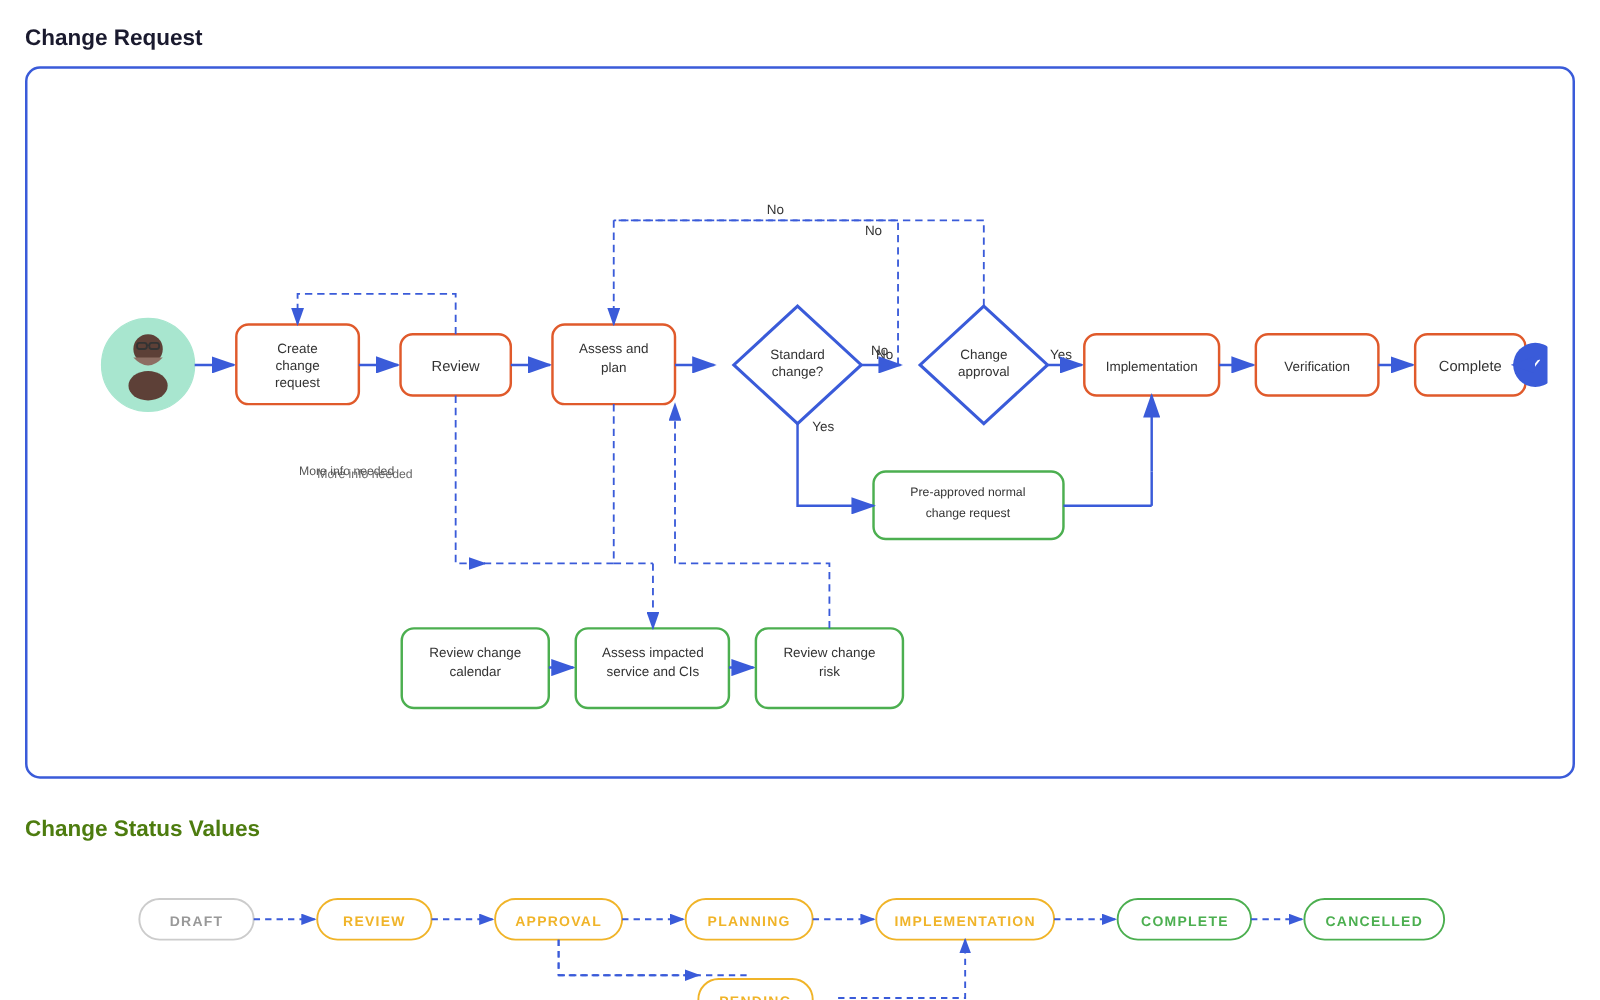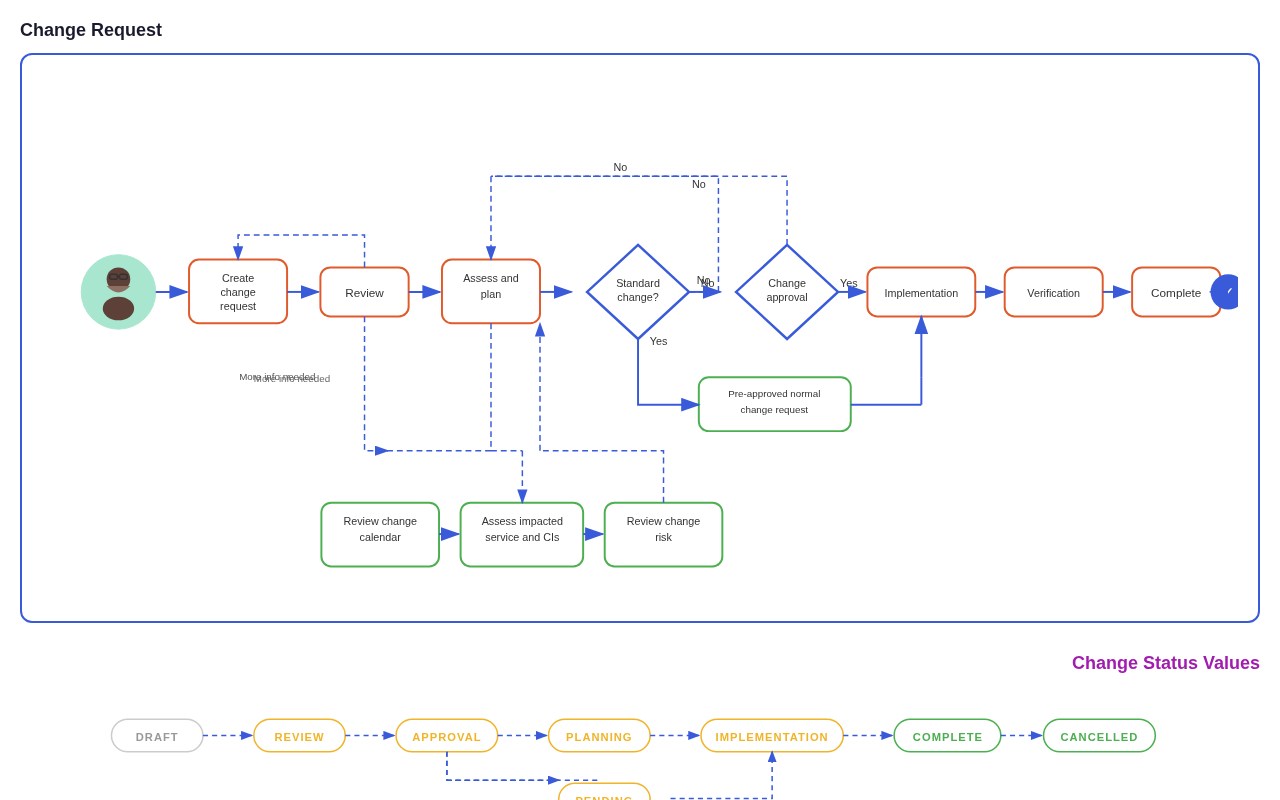--- a/index.html
+++ b/index.html
@@ -36,23 +36,22 @@
     }
 
     
     .status-section {
       margin-top: 10px;
     }
 
     .status-title {
       font-size: 18px;
       font-weight: bold;
-      color: #a21caf;
+      color: #4d7c0f;
       margin-bottom: 16px;
-      text-align: right;
     }
 
     .status-container {
       position: relative;
       height: 160px;
     }
 
     .status-svg {
       width: 100%;
       height: 100%;

